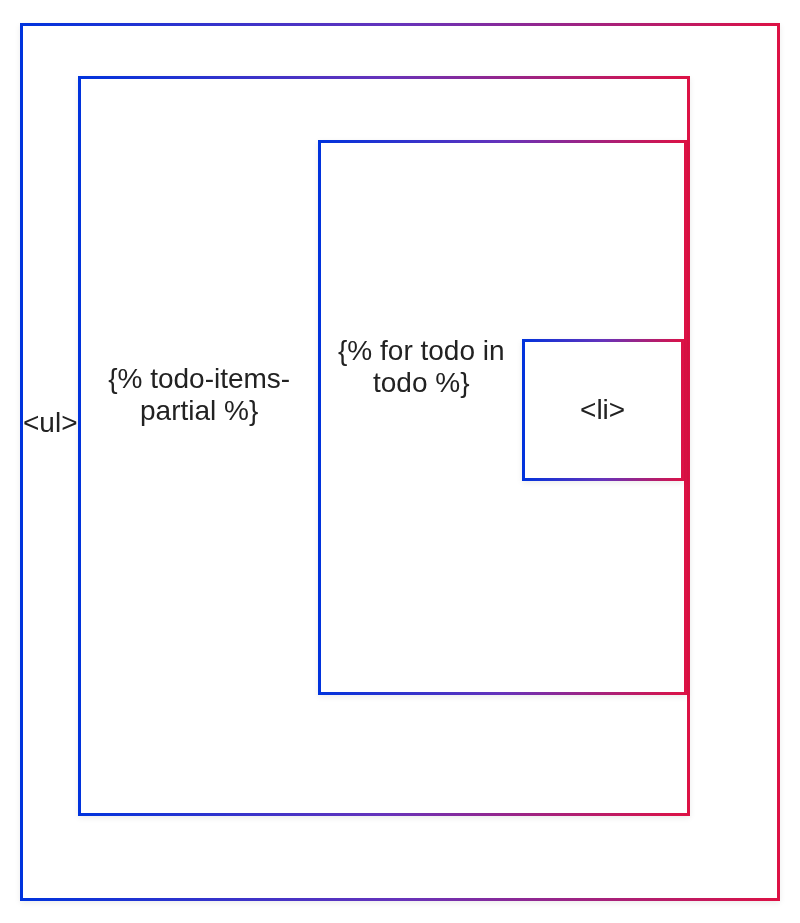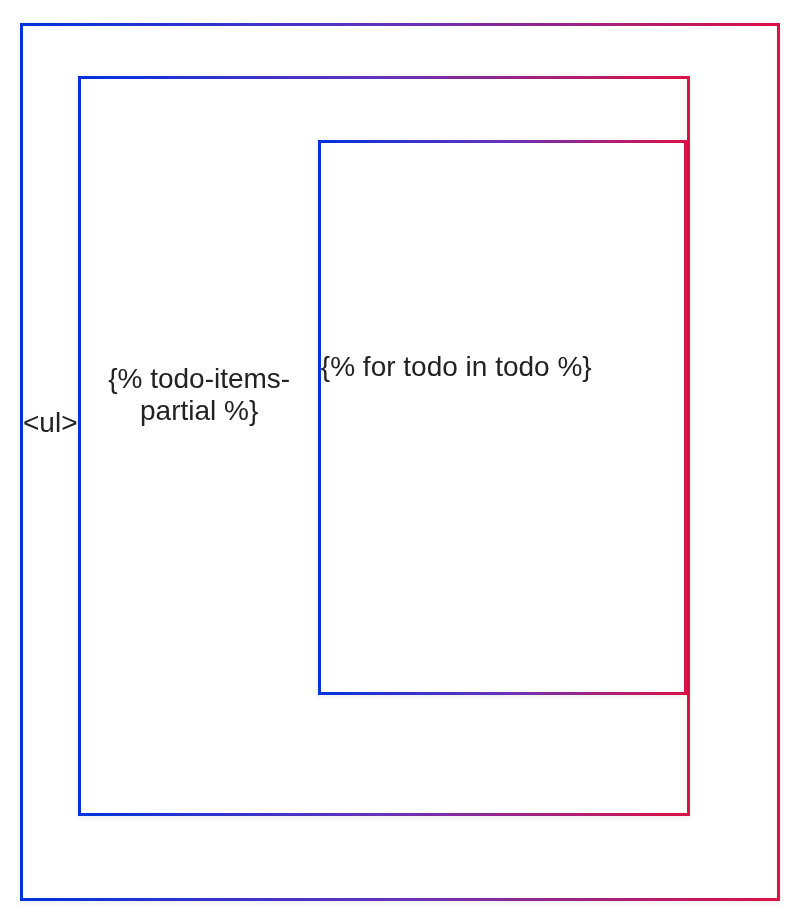--- a/index.html
+++ b/index.html
@@ -104,20 +104,25 @@
     <div class="label">&lt;ul&gt;</div>
 
     <div class="box gradient-border middle">
       <div class="box-inner">
         <div class="label">{% todo-items-partial %}</div>
 
         <div class="box gradient-border inner">
           <div class="box-inner">
             <div class="label">{% for todo in todo %}</div>
 
+            <div class="box gradient-border innermost">
+              <div class="box-inner">
+                <div class="label">&lt;li&gt;</div>
+              </div>
+            </div>
 
           </div>
         </div>
 
       </div>
     </div>
 
   </div>
 </div>
 

